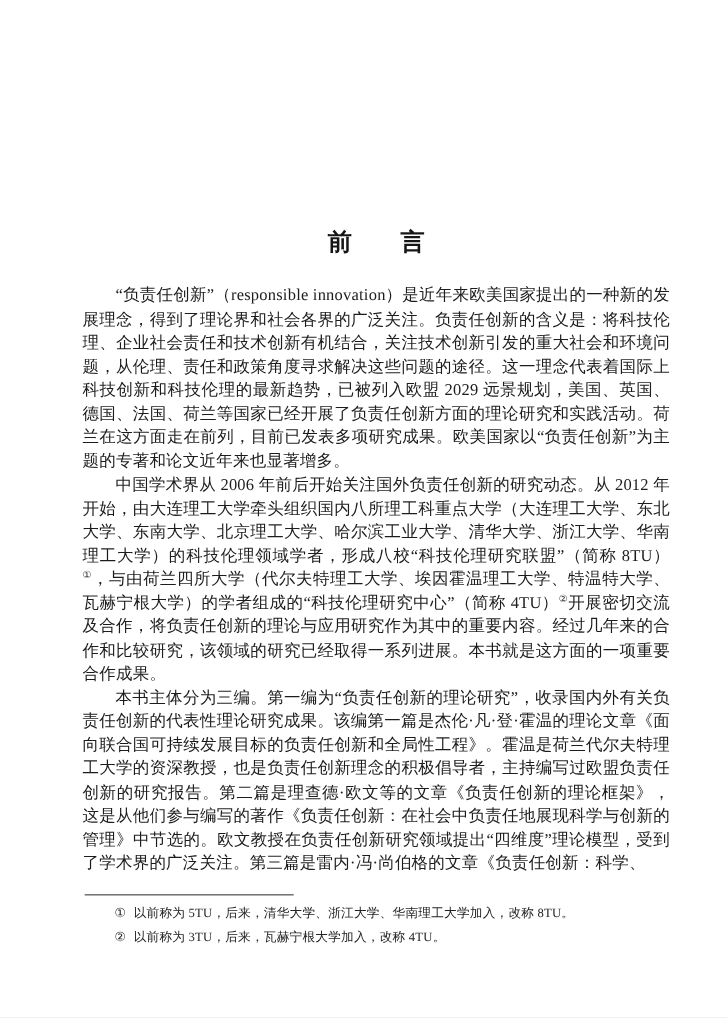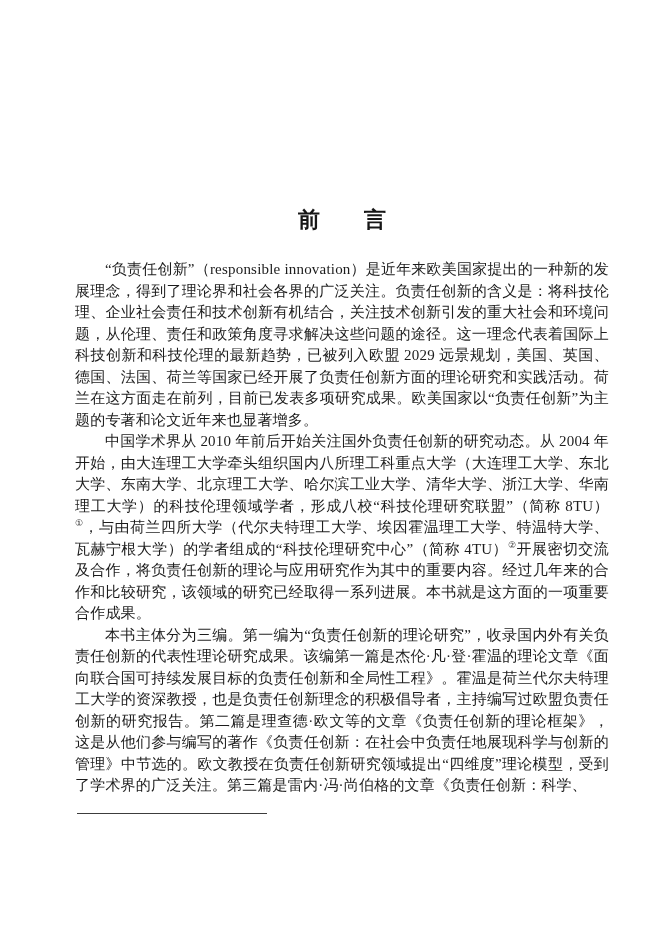--- a/index.html
+++ b/index.html
@@ -54,19 +54,23 @@
   .footnote .fn-marker { margin-right: 7px; }
 </style>
 </head>
 <body>
 
 <div class="page">
   <h1 class="title">前　　言</h1>
 
   <div class="body-text">
       <p class="para"><span>“负责任创新”（responsible innovation）是近年来欧美国家提出的一种新的发展理念，得到了理论界和社会各界的广泛关注。负责任创新的含义是：将科技伦理、企业社会责任和技术创新有机结合，关注技术创新引发的重大社会和环境问题，从伦理、责任和政策角度寻求解决这些问题的途径。这一理念代表着国际上科技创新和科技伦理的最新趋势，已被列入欧盟 2029 远景规划，美国、英国、德国、法国、荷兰等国家已经开展了负责任创新方面的理论研究和实践活动。荷兰在这方面走在前列，目前已发表多项研究成果。欧美国家以“负责任创新”为主题的专著和论文近年来也显著增多。</span></p>
-      <p class="para"><span>中国学术界从 2010 年前后开始关注国外负责任创新的研究动态。从 2004 年开始，由大连理工大学牵头组织国内八所理工科重点大学（大连理工大学、东北大学、东南大学、北京理工大学、哈尔滨工业大学、清华大学、浙江大学、华南理工大学）的科技伦理领域学者，形成八校“科技伦理研究联盟”（简称 8TU）</span><sup>①</sup><span>，与由荷兰四所大学（代尔夫特理工大学、埃因霍温理工大学、特温特大学、瓦赫宁根大学）的学者组成的“科技伦理研究中心”（简称 4TU）</span><sup>②</sup><span>开展密切交流及合作，将负责任创新的理论与应用研究作为其中的重要内容。经过几年来的合作和比较研究，该领域的研究已经取得一系列进展。本书就是这方面的一项重要合作成果。</span></p>
+      <p class="para"><span>中国学术界从 2006 年前后开始关注国外负责任创新的研究动态。从 2012 年开始，由大连理工大学牵头组织国内八所理工科重点大学（大连理工大学、东北大学、东南大学、北京理工大学、哈尔滨工业大学、清华大学、浙江大学、华南理工大学）的科技伦理领域学者，形成八校“科技伦理研究联盟”（简称 8TU）</span><sup>①</sup><span>，与由荷兰四所大学（代尔夫特理工大学、埃因霍温理工大学、特温特大学、瓦赫宁根大学）的学者组成的“科技伦理研究中心”（简称 4TU）</span><sup>②</sup><span>开展密切交流及合作，将负责任创新的理论与应用研究作为其中的重要内容。经过几年来的合作和比较研究，该领域的研究已经取得一系列进展。本书就是这方面的一项重要合作成果。</span></p>
       <p class="para"><span>本书主体分为三编。第一编为“负责任创新的理论研究”，收录国内外有关负责任创新的代表性理论研究成果。该编第一篇是杰伦·凡·登·霍温的理论文章《面向联合国可持续发展目标的负责任创新和全局性工程》。霍温是荷兰代尔夫特理工大学的资深教授，也是负责任创新理念的积极倡导者，主持编写过欧盟负责任创新的研究报告。第二篇是理查德·欧文等的文章《负责任创新的理论框架》，这是从他们参与编写的著作《负责任创新：在社会中负责任地展现科学与创新的管理》中节选的。欧文教授在负责任创新研究领域提出“四维度”理论模型，受到了学术界的广泛关注。第三篇是雷内·冯·尚伯格的文章《负责任创新：科学、</span></p>
     </div>
 
   <div class="fn-sep"></div>
 
+  <div class="footnotes">
+      <div class="footnote"><span class="fn-marker">①</span><span>以前称为 5TU，后来，清华大学、浙江大学、华南理工大学加入，改称 8TU。</span></div>
+      <div class="footnote"><span class="fn-marker">②</span><span>以前称为 3TU，后来，瓦赫宁根大学加入，改称 4TU。</span></div>
+    </div>
 </div>
 
 </body></html>

